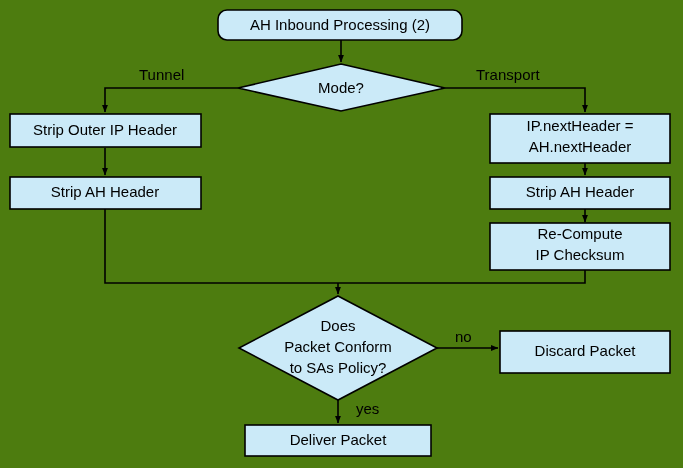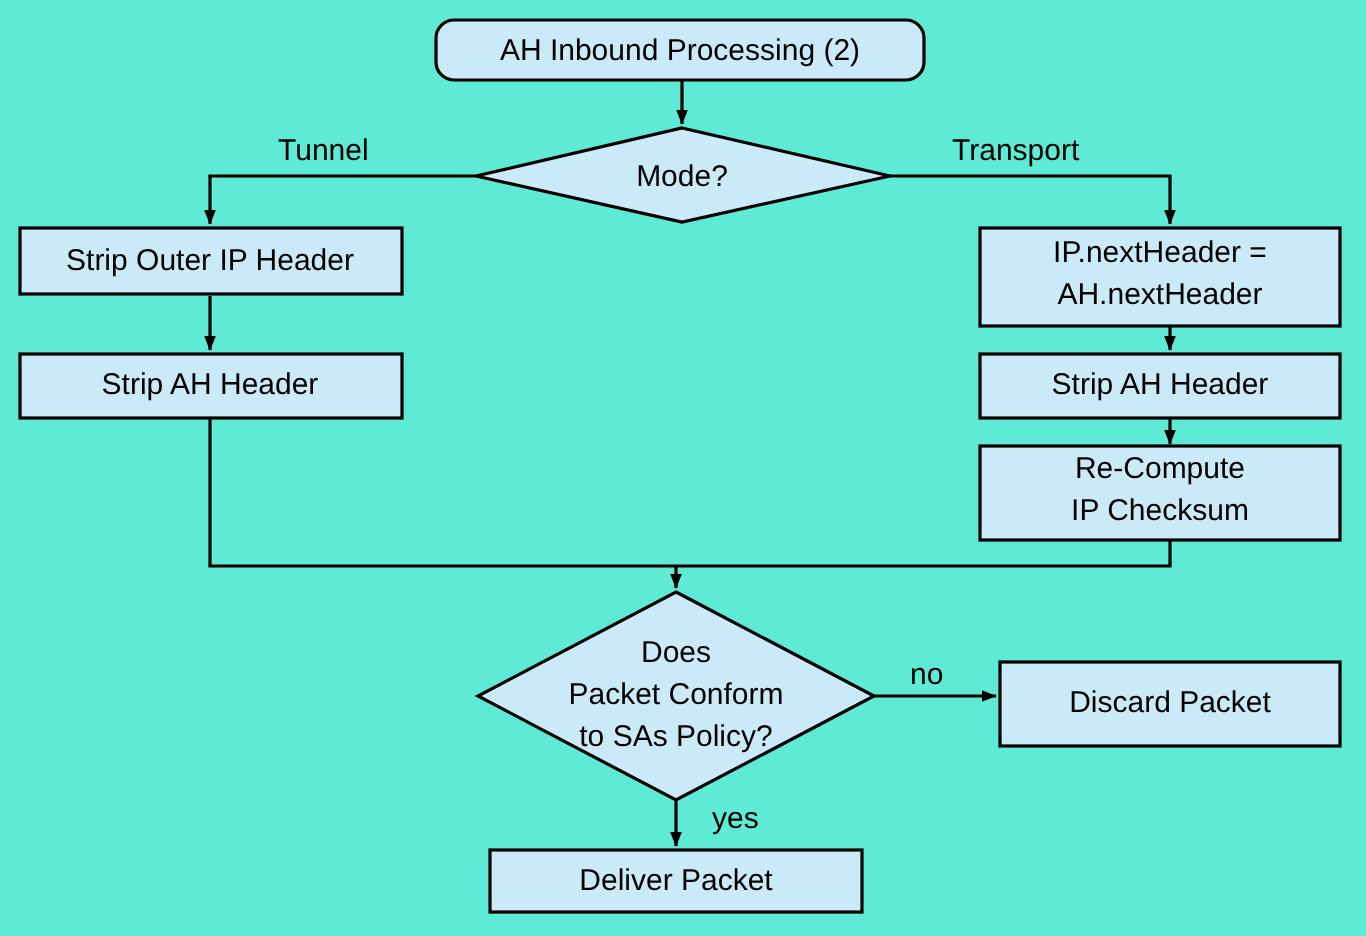--- a/index.html
+++ b/index.html
@@ -7,21 +7,21 @@
     padding: 0;
     background: #ffffff;
   }
   body {
     font-family: "Liberation Sans", sans-serif;
   }
   #canvas {
     position: relative;
     width: 683px;
     height: 468px;
-    background: #5eead4;
+    background: #4d7c0f;
     overflow: hidden;
   }
   #flow-svg {
     position: absolute;
     left: 0;
     top: 0;
     width: 683px;
     height: 468px;
   }
   .node-text {

